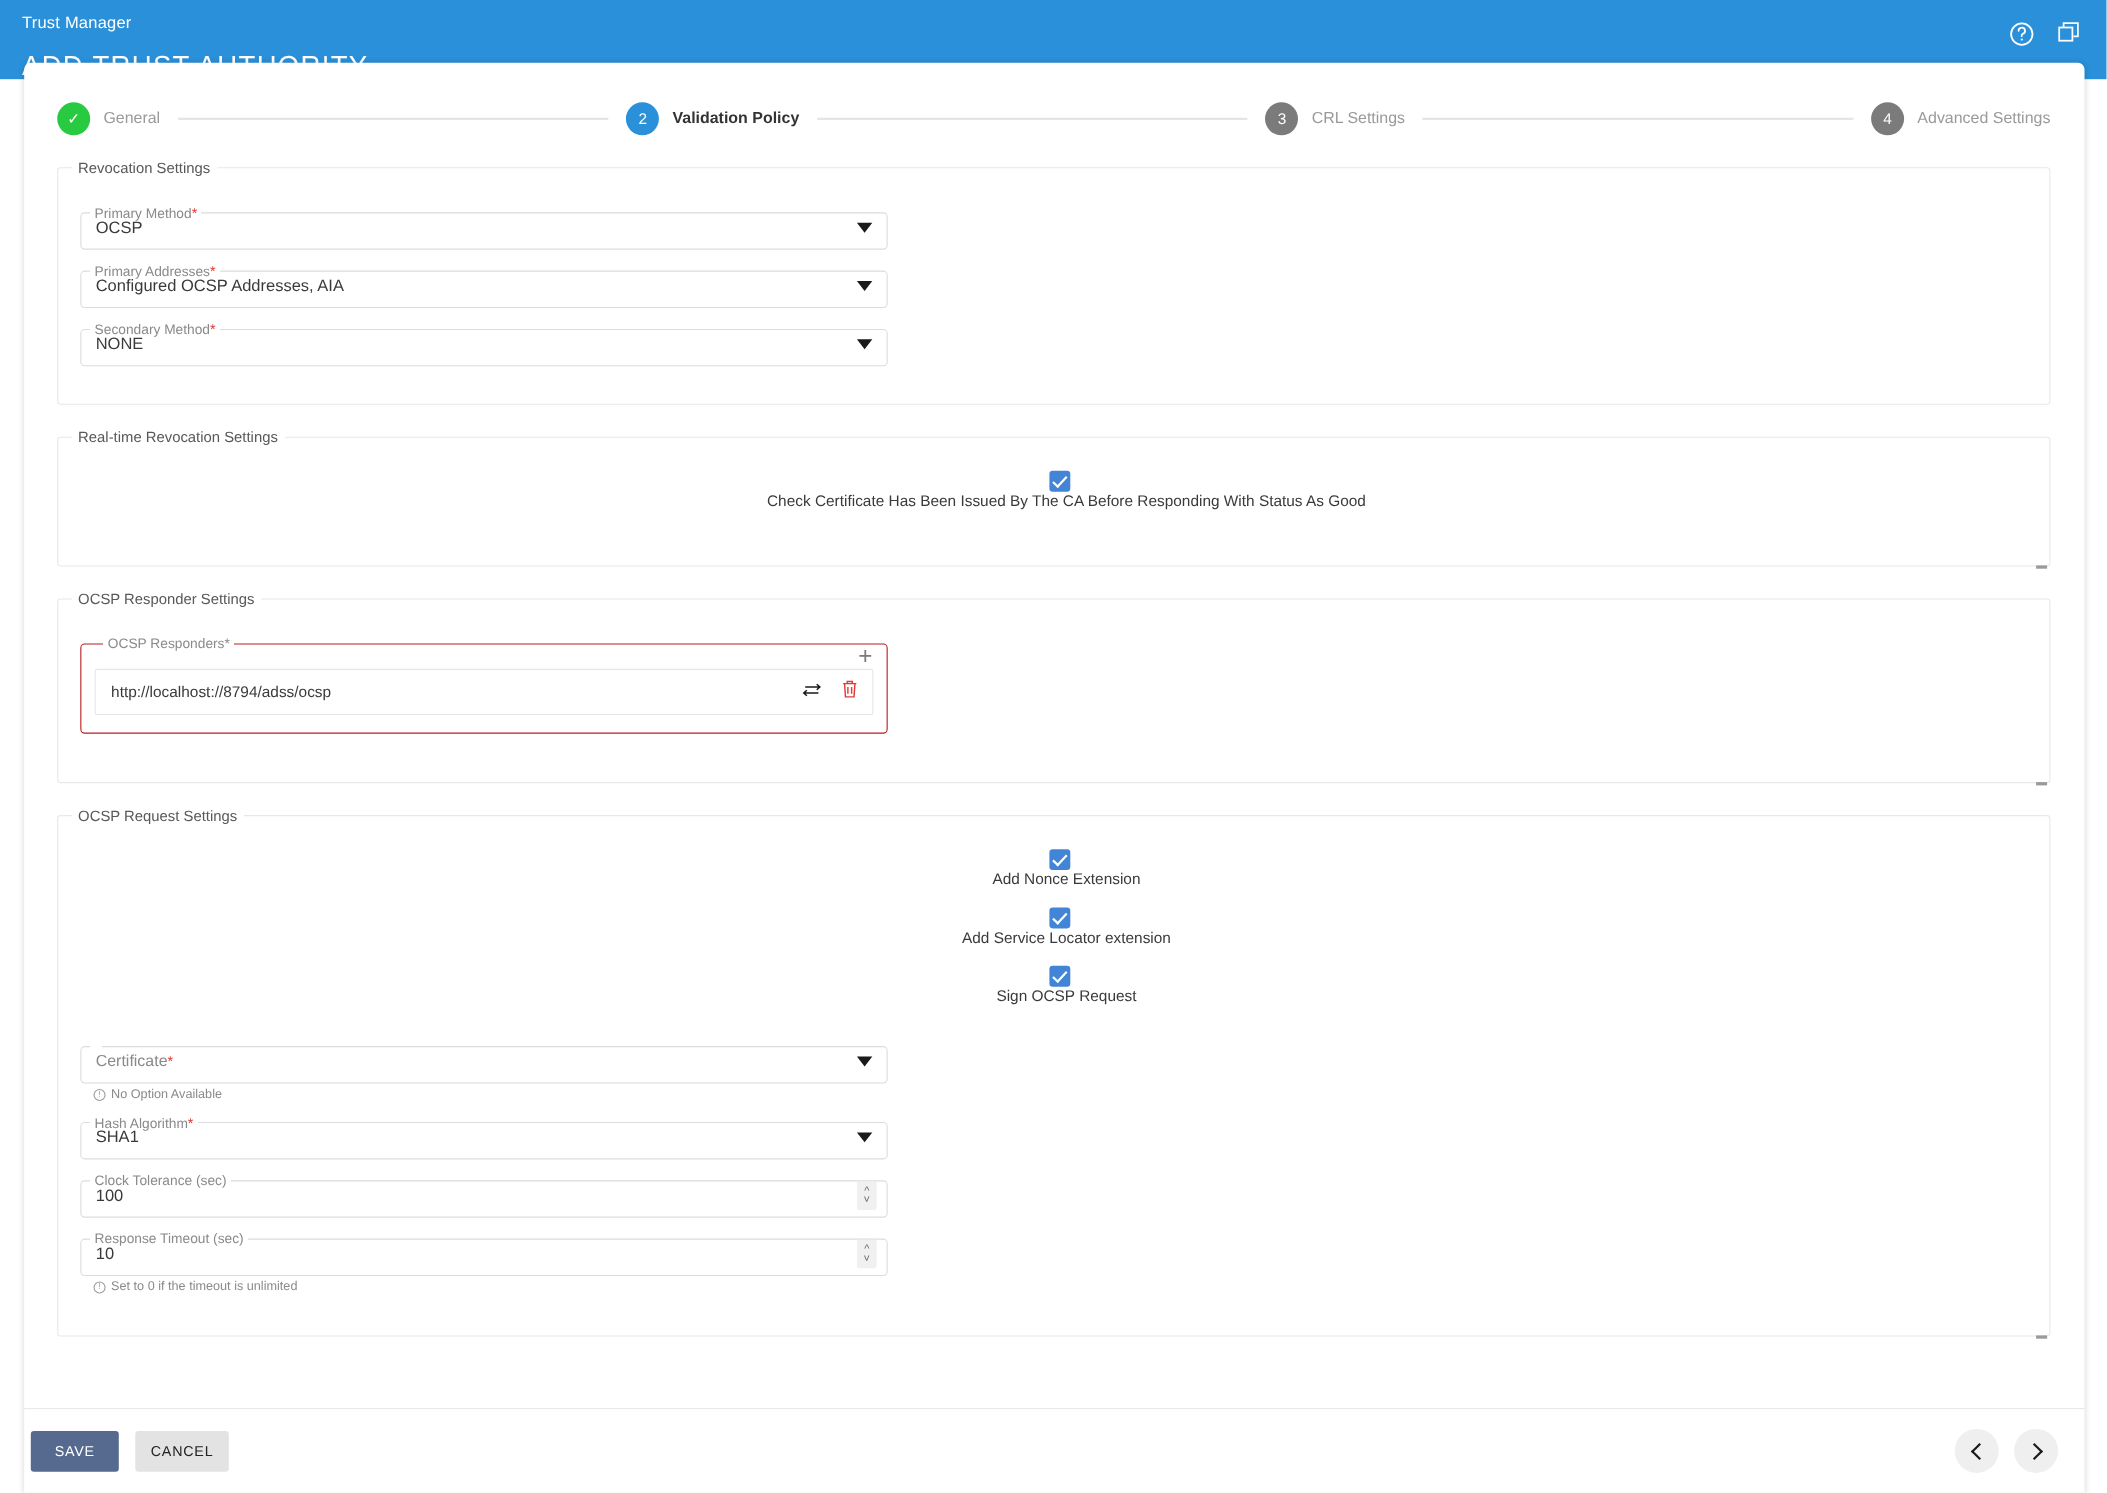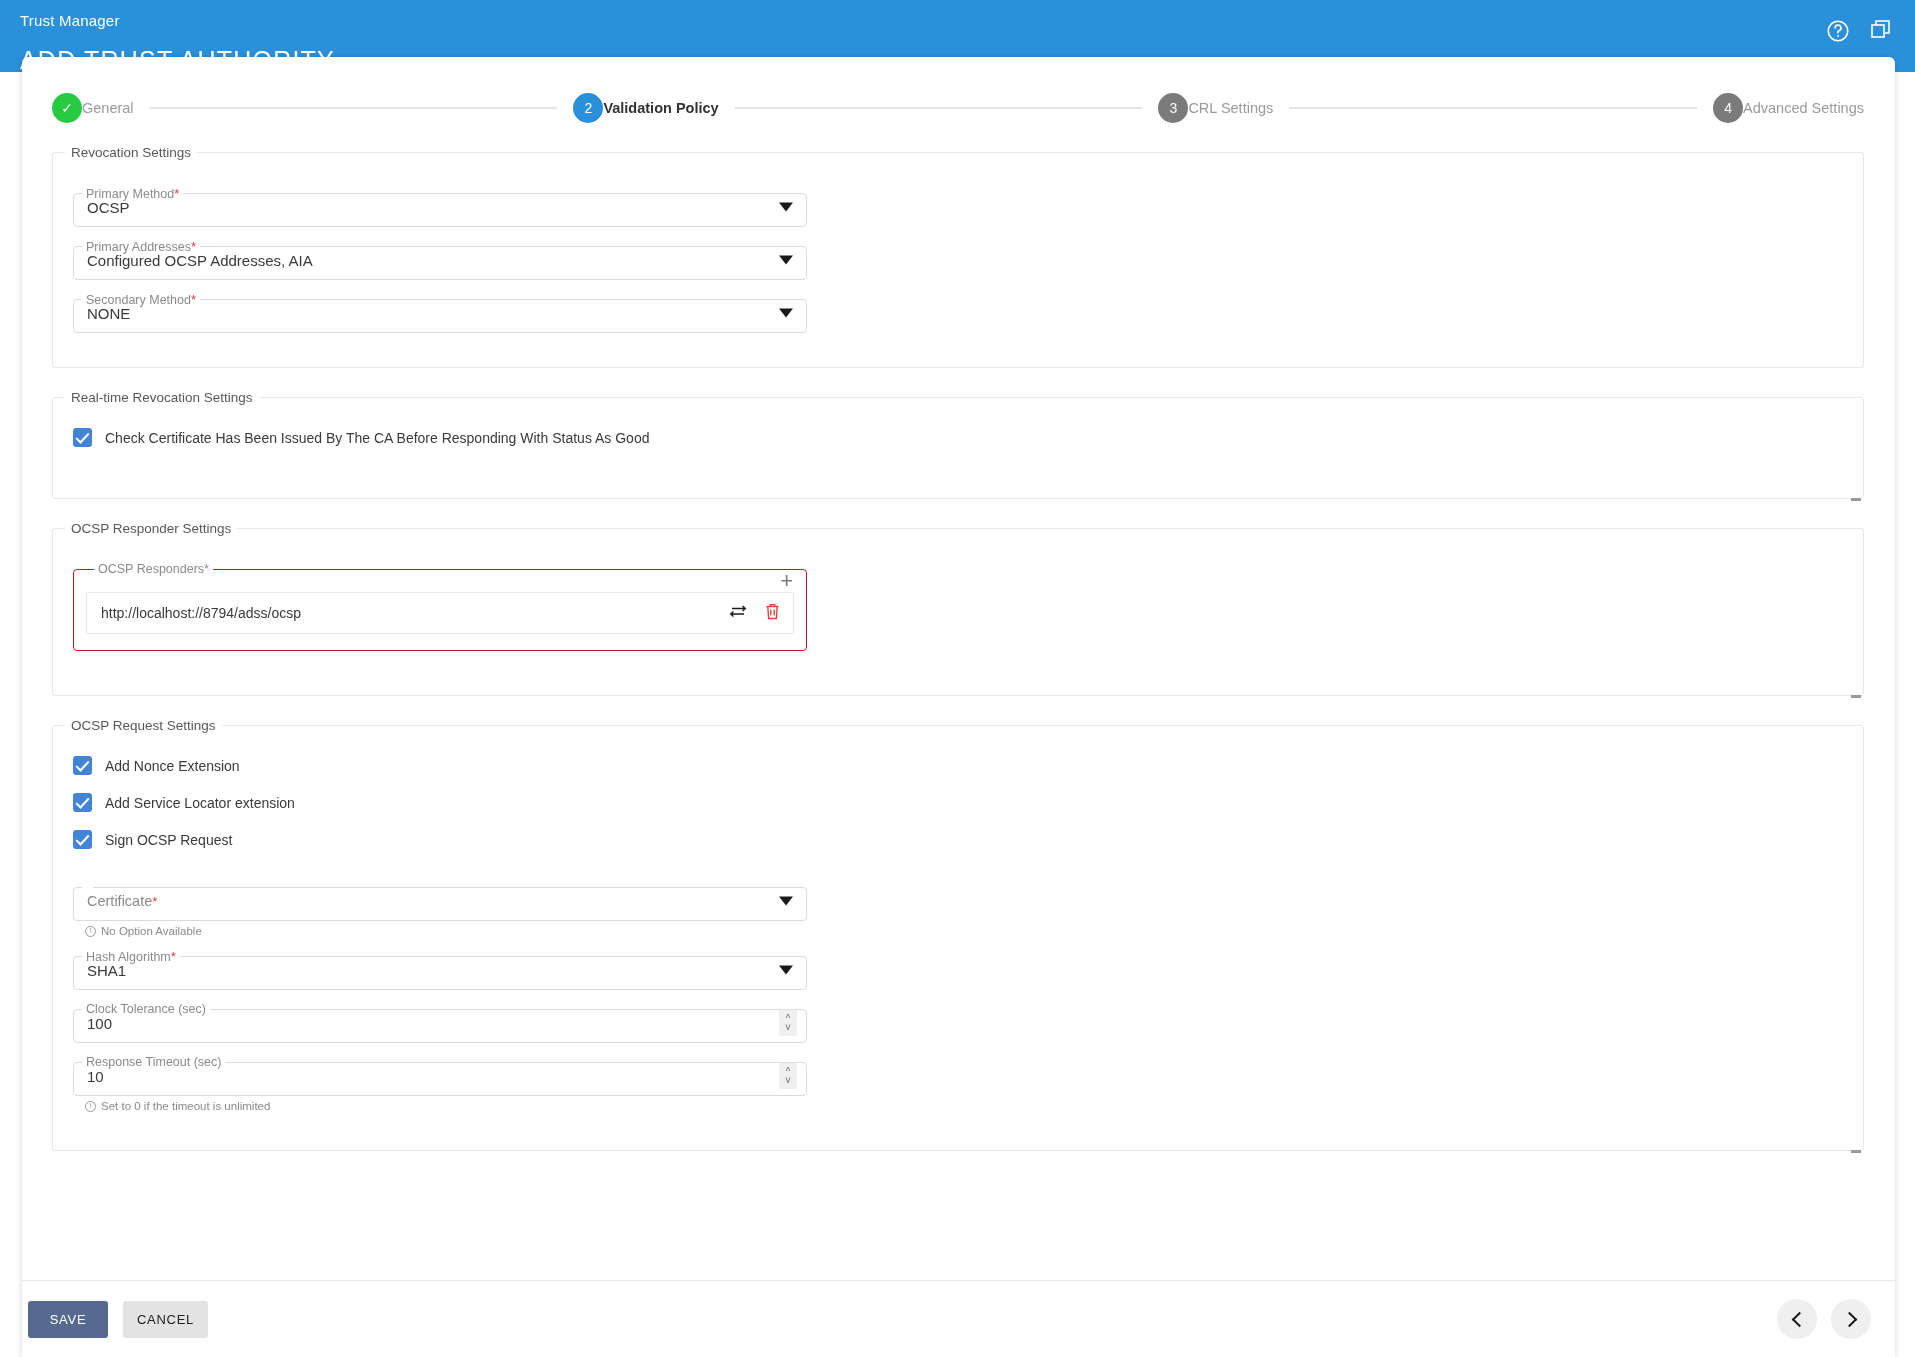--- a/index.html
+++ b/index.html
@@ -48,21 +48,21 @@
   }
   .step { display: flex; align-items: center; flex: 0 0 auto; }
   .step-circle {
     width: 30px; height: 30px; border-radius: 50%;
     display: flex; align-items: center; justify-content: center;
     color: #fff; font-size: 14px; flex: 0 0 auto;
   }
   .step-circle.done { background: #27ca40; }
   .step-circle.active { background: #2a90d9; }
   .step-circle.todo { background: #7b7b7b; }
-  .step-label { font-size: 14.5px; color: #9a9a9a; white-space: nowrap; }
+  .step-label { margin-left: 12px; font-size: 14.5px; color: #9a9a9a; white-space: nowrap; }
   .step-label.current { color: #333; font-weight: bold; }
   .step-line { flex: 1 1 auto; height: 2px; background: #e4e4e4; margin: 0 16px; }
 
   
   .content {
     position: absolute; left: 30px; top: 88px;
     width: 1812px;
   }
   fieldset.group {
     border: 1px solid #e8e8e8;
@@ -124,21 +124,21 @@
   .hint .i-circle {
     width: 11px; height: 11px; border: 1px solid #9a9a9a;
     border-radius: 50%; display: inline-flex;
     align-items: center; justify-content: center;
     font-size: 8px; line-height: 1; color: #9a9a9a;
   }
 
   
   .checkrow {
     display: flex; align-items: center;
-    margin: 0 0 0 10px; padding: 9px 0;
+    margin: 0 0 0 10px; padding: 9px 0; flex-direction: column;
   }
   .cbox {
     width: 19px; height: 19px; border-radius: 3px;
     background: #4285d6; position: relative;
     flex: 0 0 auto; cursor: pointer;
   }
   .cbox::after {
     content: ""; position: absolute;
     left: 6px; top: 2px; width: 5px; height: 11px;
     border: solid #fff; border-width: 0 2.2px 2.2px 0;

